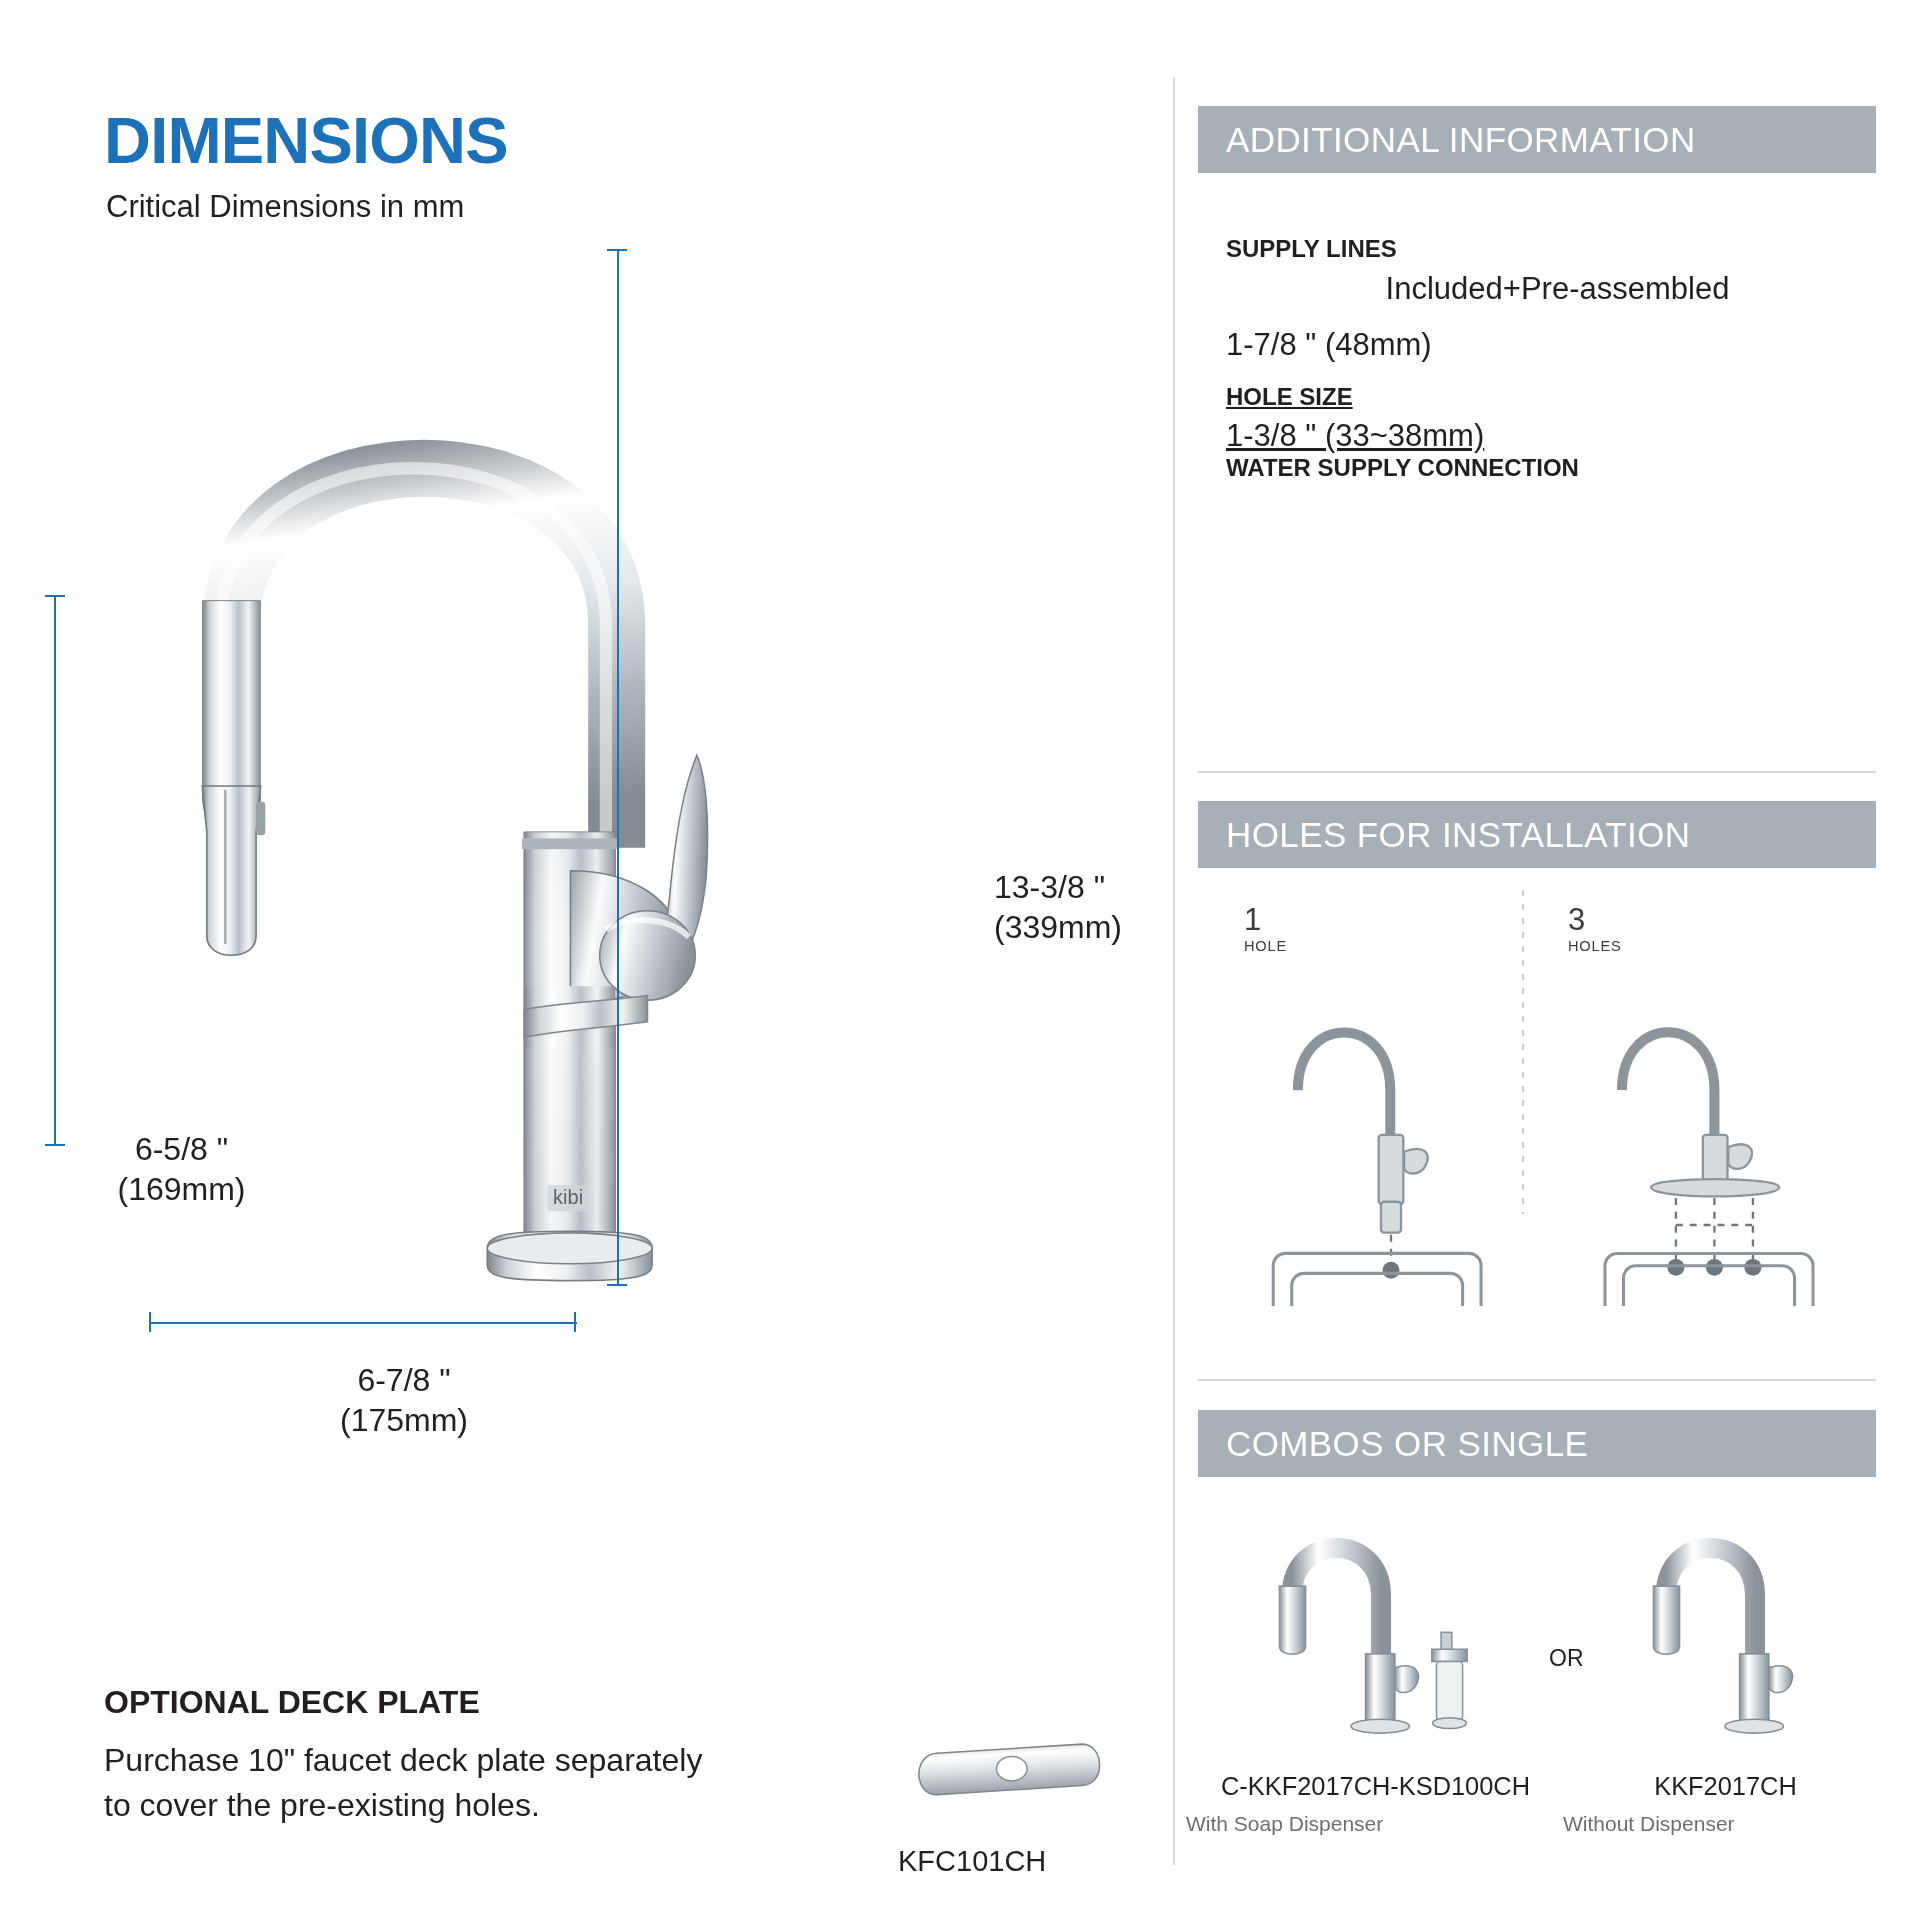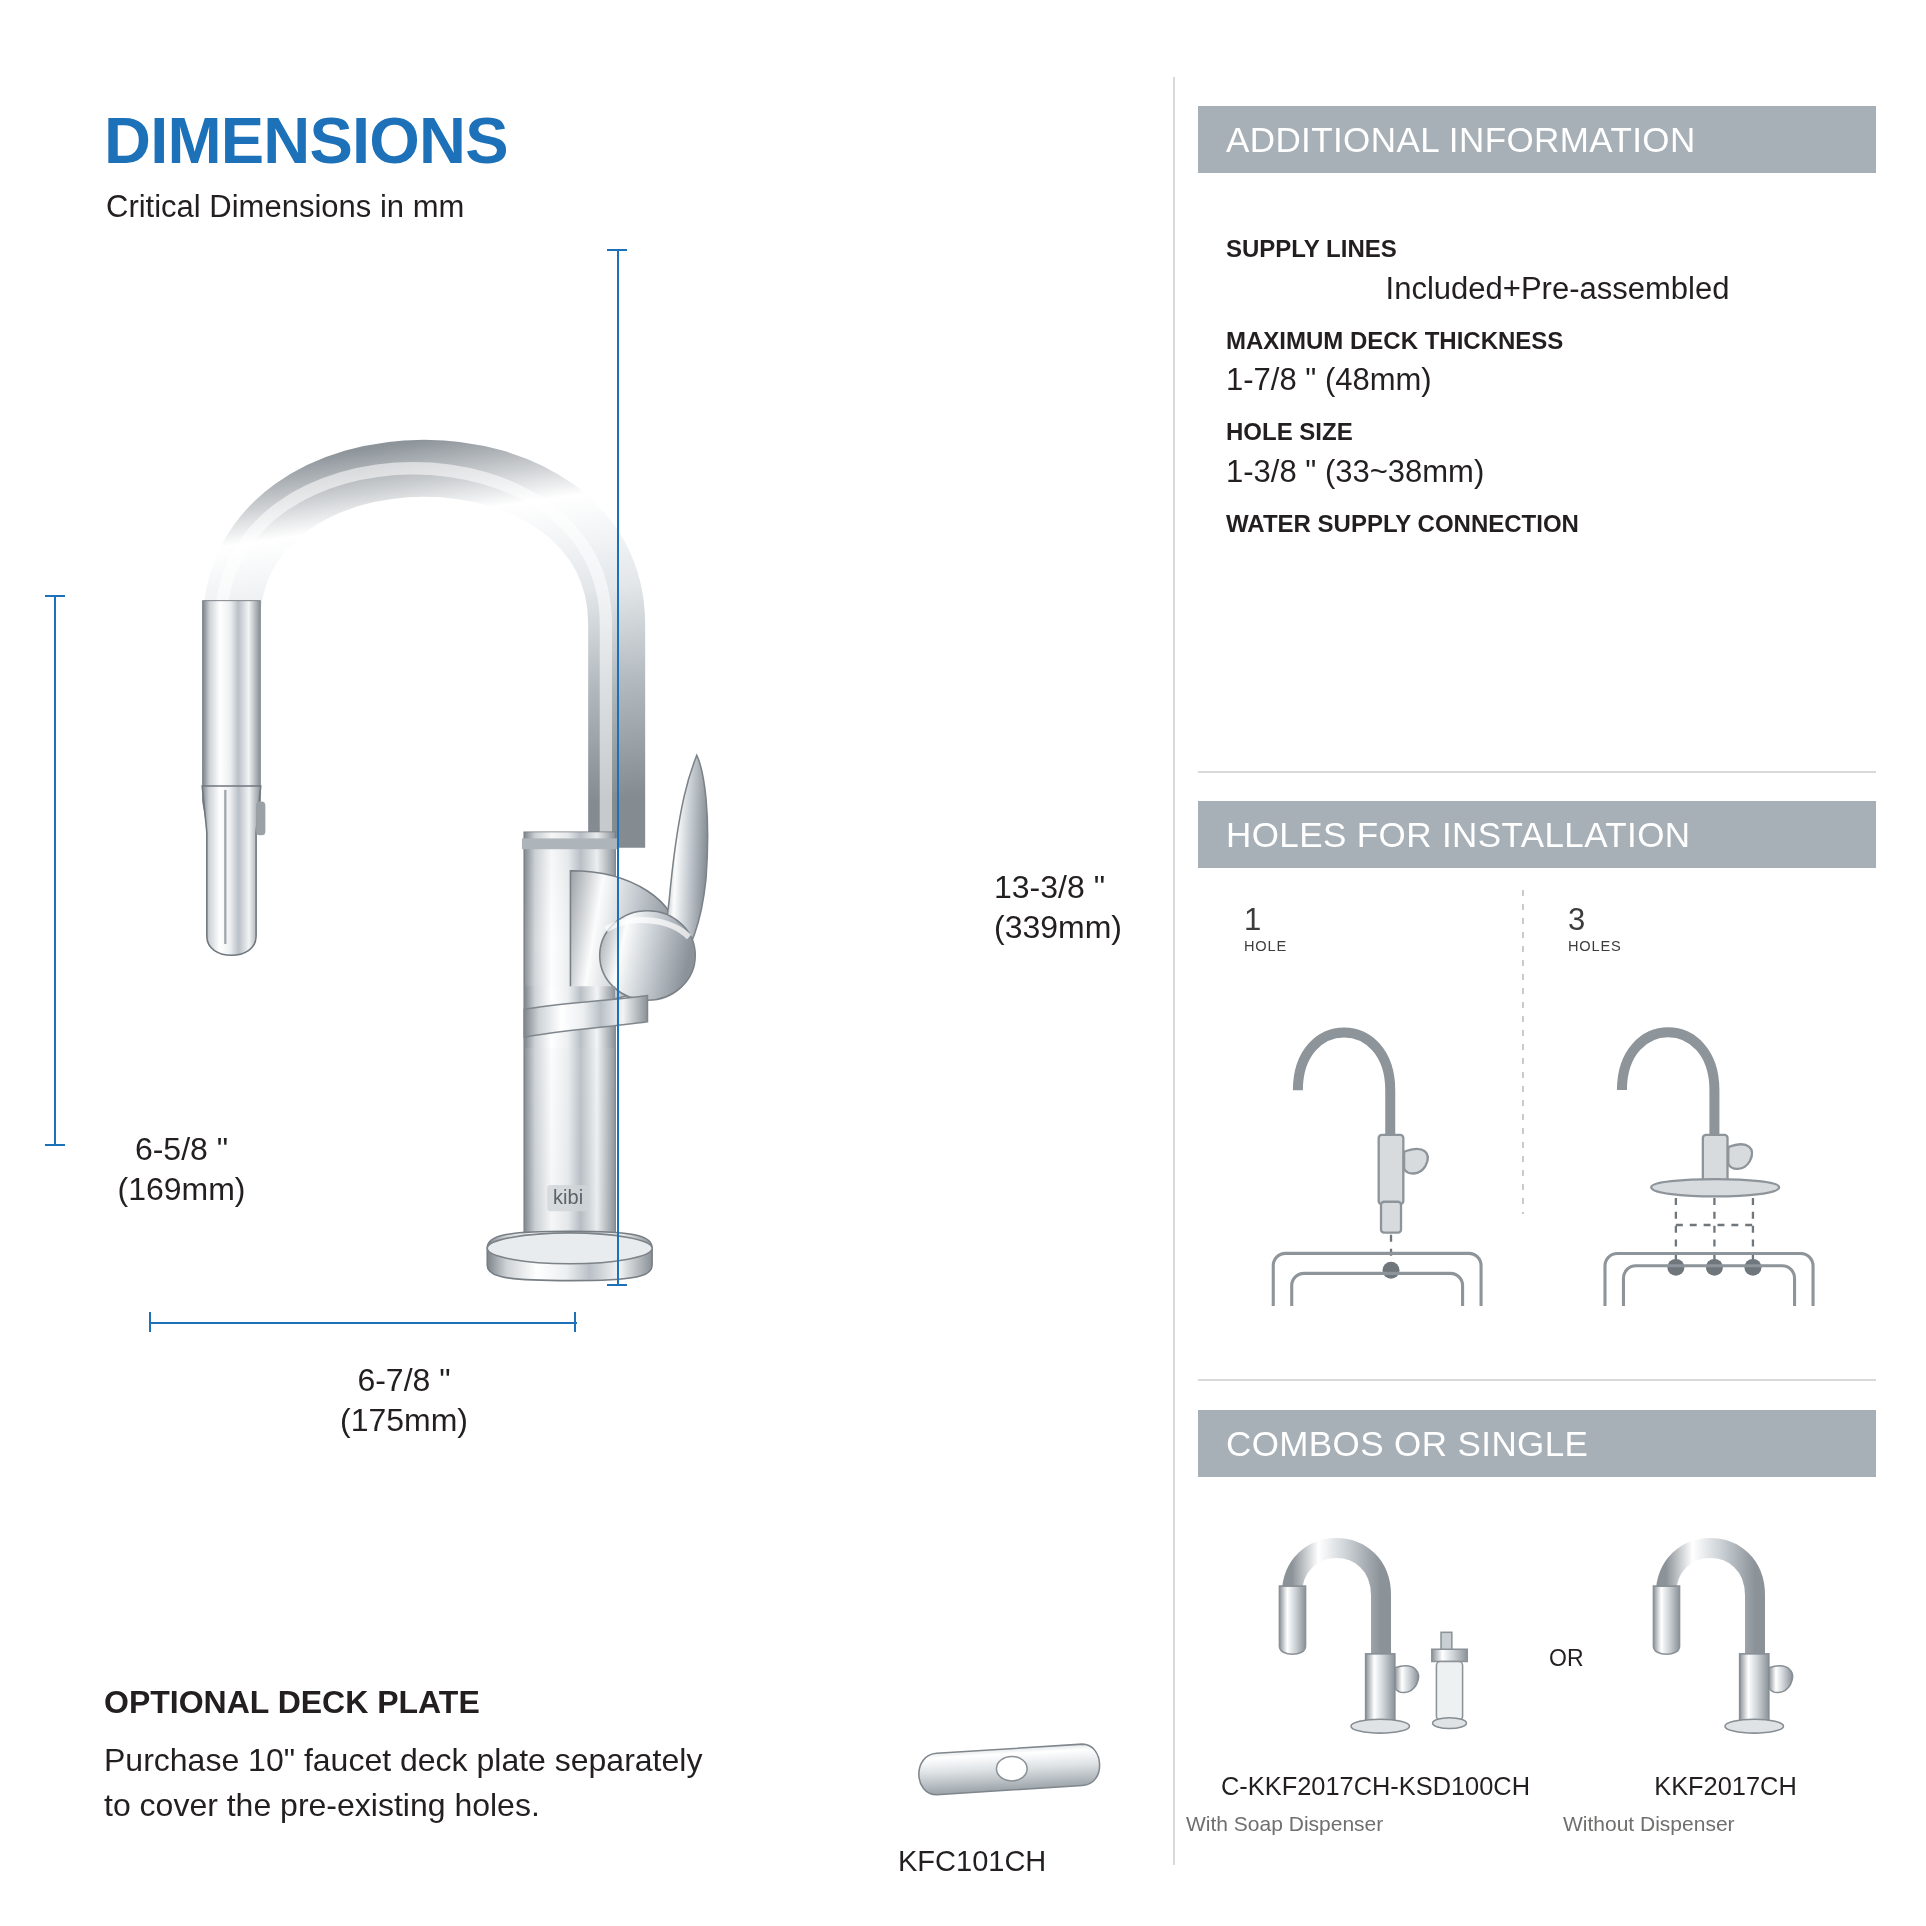--- a/index.html
+++ b/index.html
@@ -204,24 +204,23 @@
   <div class="right">
 
     <div class="bar" style="top:106px;">ADDITIONAL INFORMATION</div>
 
     <div style="position:absolute;left:28px;top:235px;width:663px;">
       <div style="margin-bottom:20px;">
         <div class="sechead">SUPPLY LINES</div>
         <div class="secval" style="margin-top:7.7px;text-align:center;">Included+Pre-assembled</div>
       </div>
       <div style="margin-bottom:20px;">
-        <div class="sechead">MAXIMUM DECK THICKNESS</div>
         <div class="secval" style="margin-top:7.7px;">1-7/8 " (48mm)</div>
       </div>
-      <div style="margin-bottom:20px;">
+      <div style="text-decoration:underline;">
         <div class="sechead">HOLE SIZE</div>
         <div class="secval" style="margin-top:7.7px;">1-3/8 " (33~38mm)</div>
       </div>
       <div>
         <div class="sechead">WATER SUPPLY CONNECTION</div>
       </div>
     </div>
 
     <div class="hdivider" style="top:771px;"></div>
 

